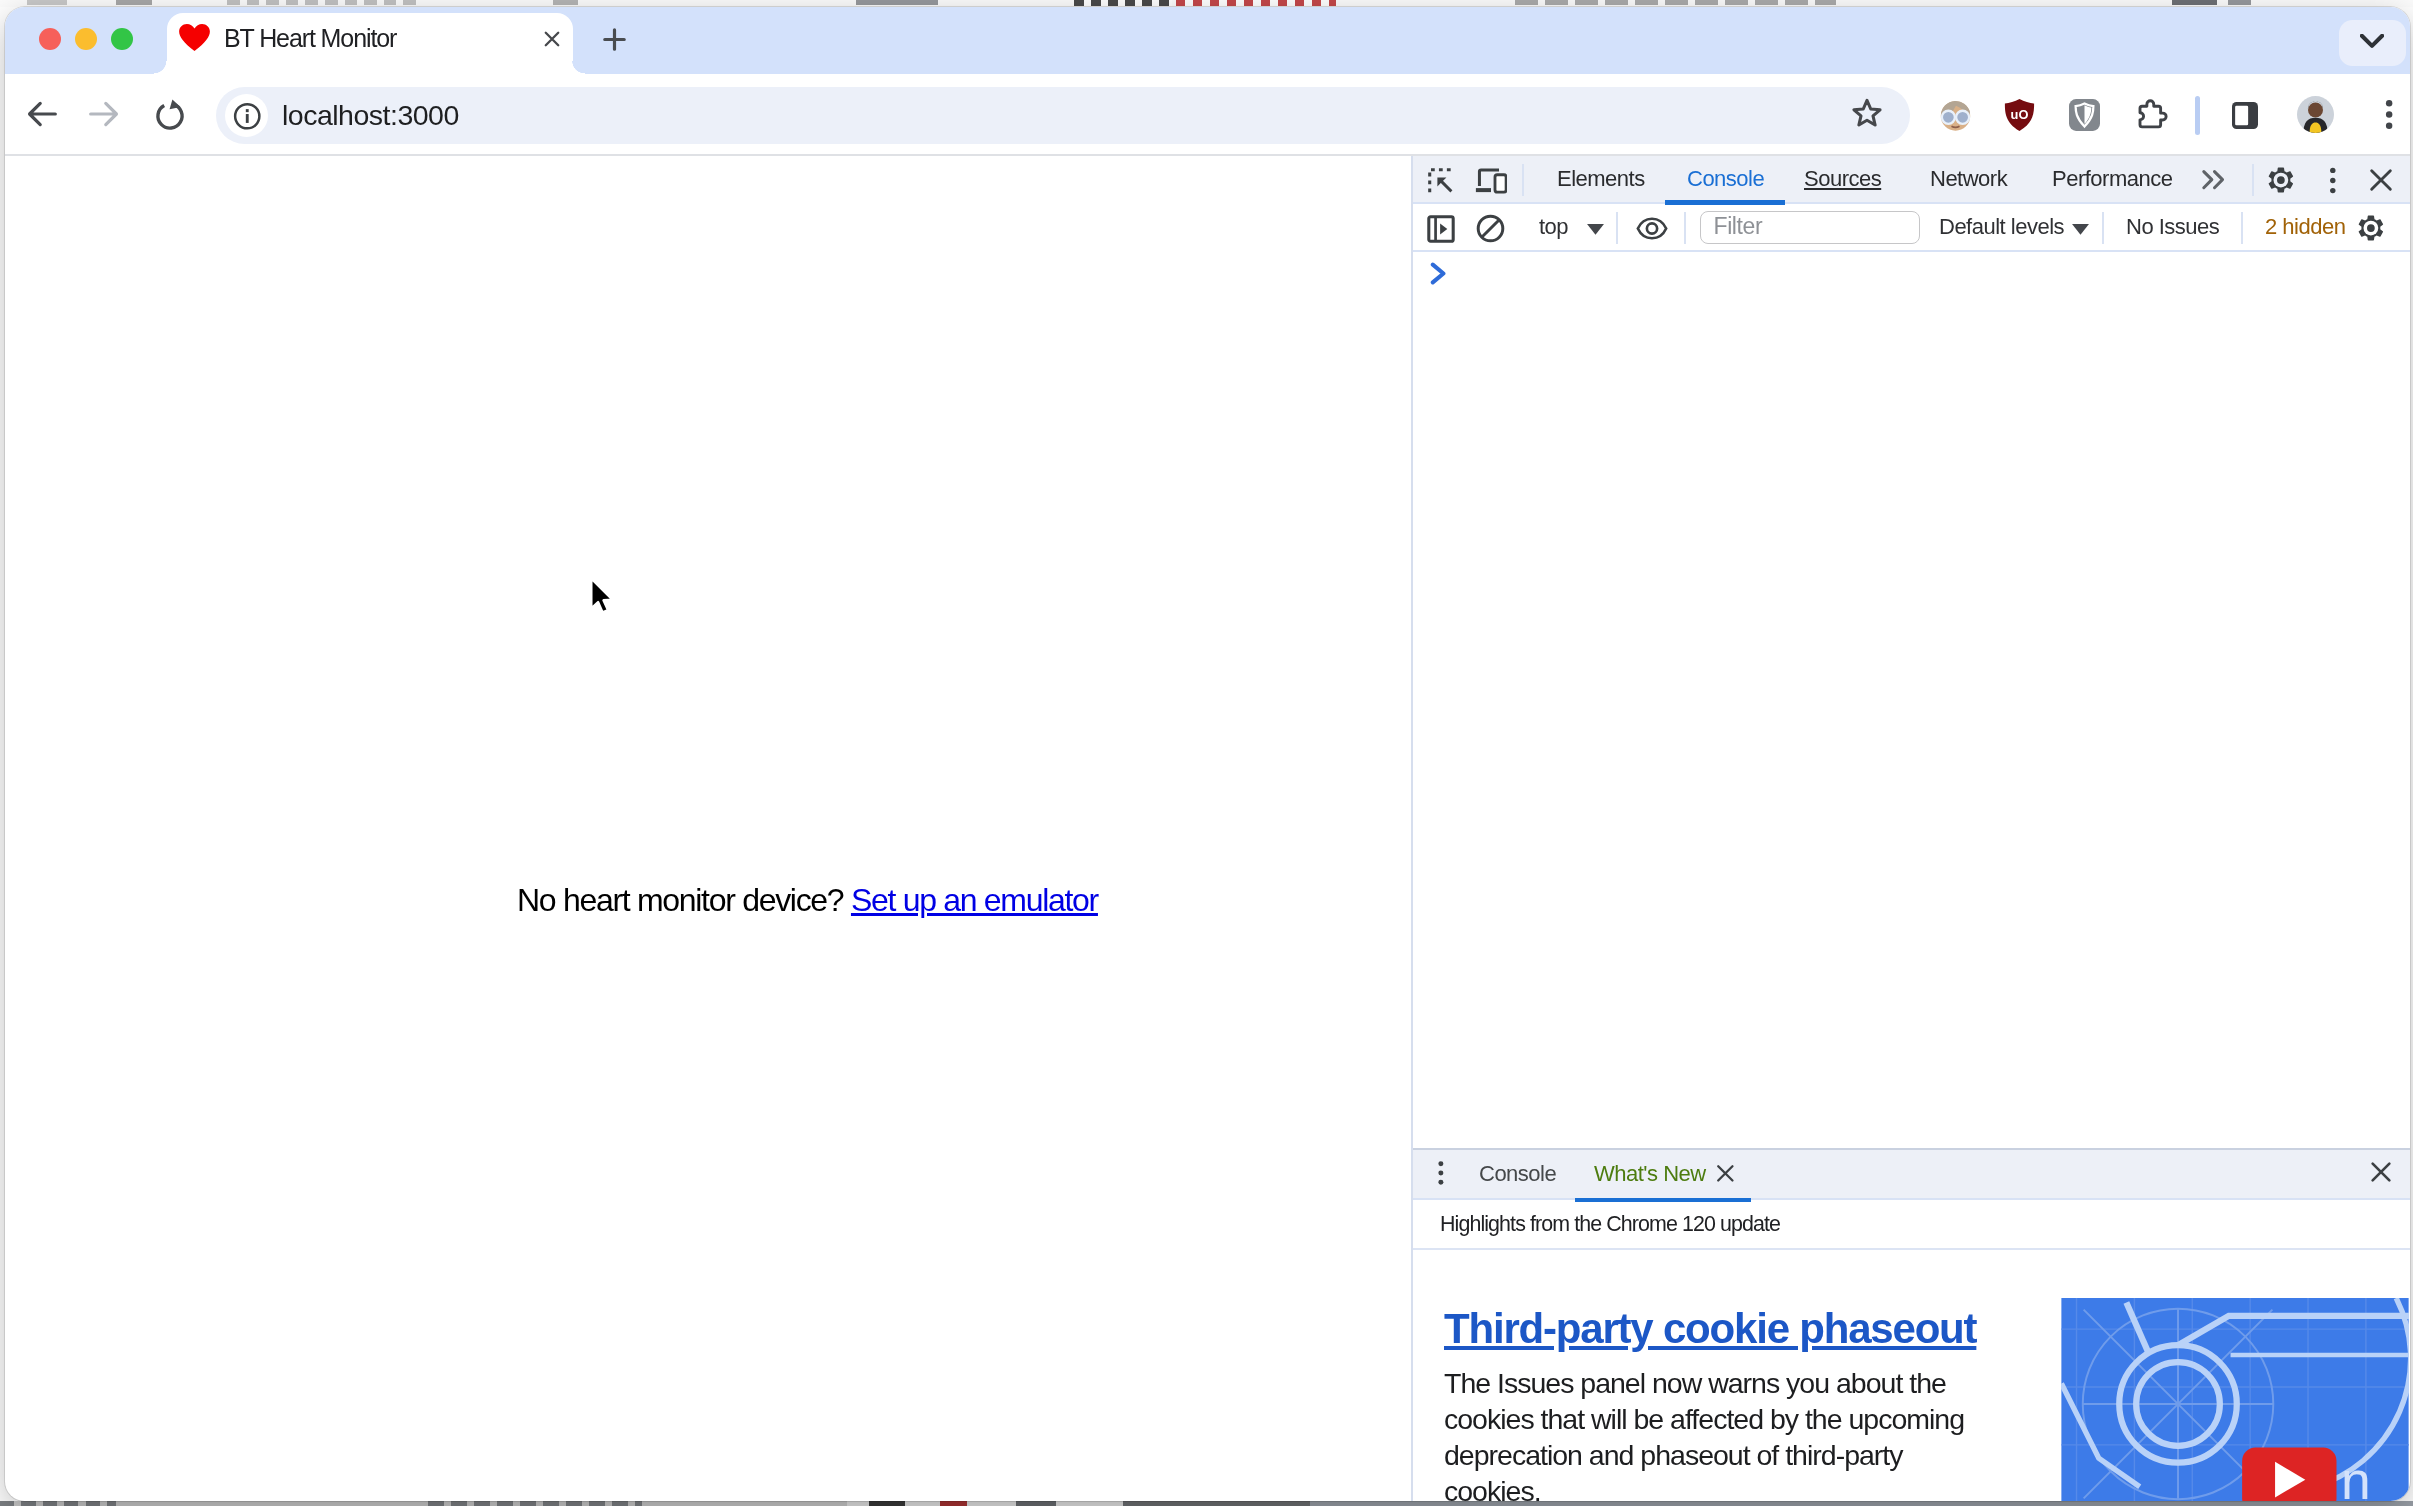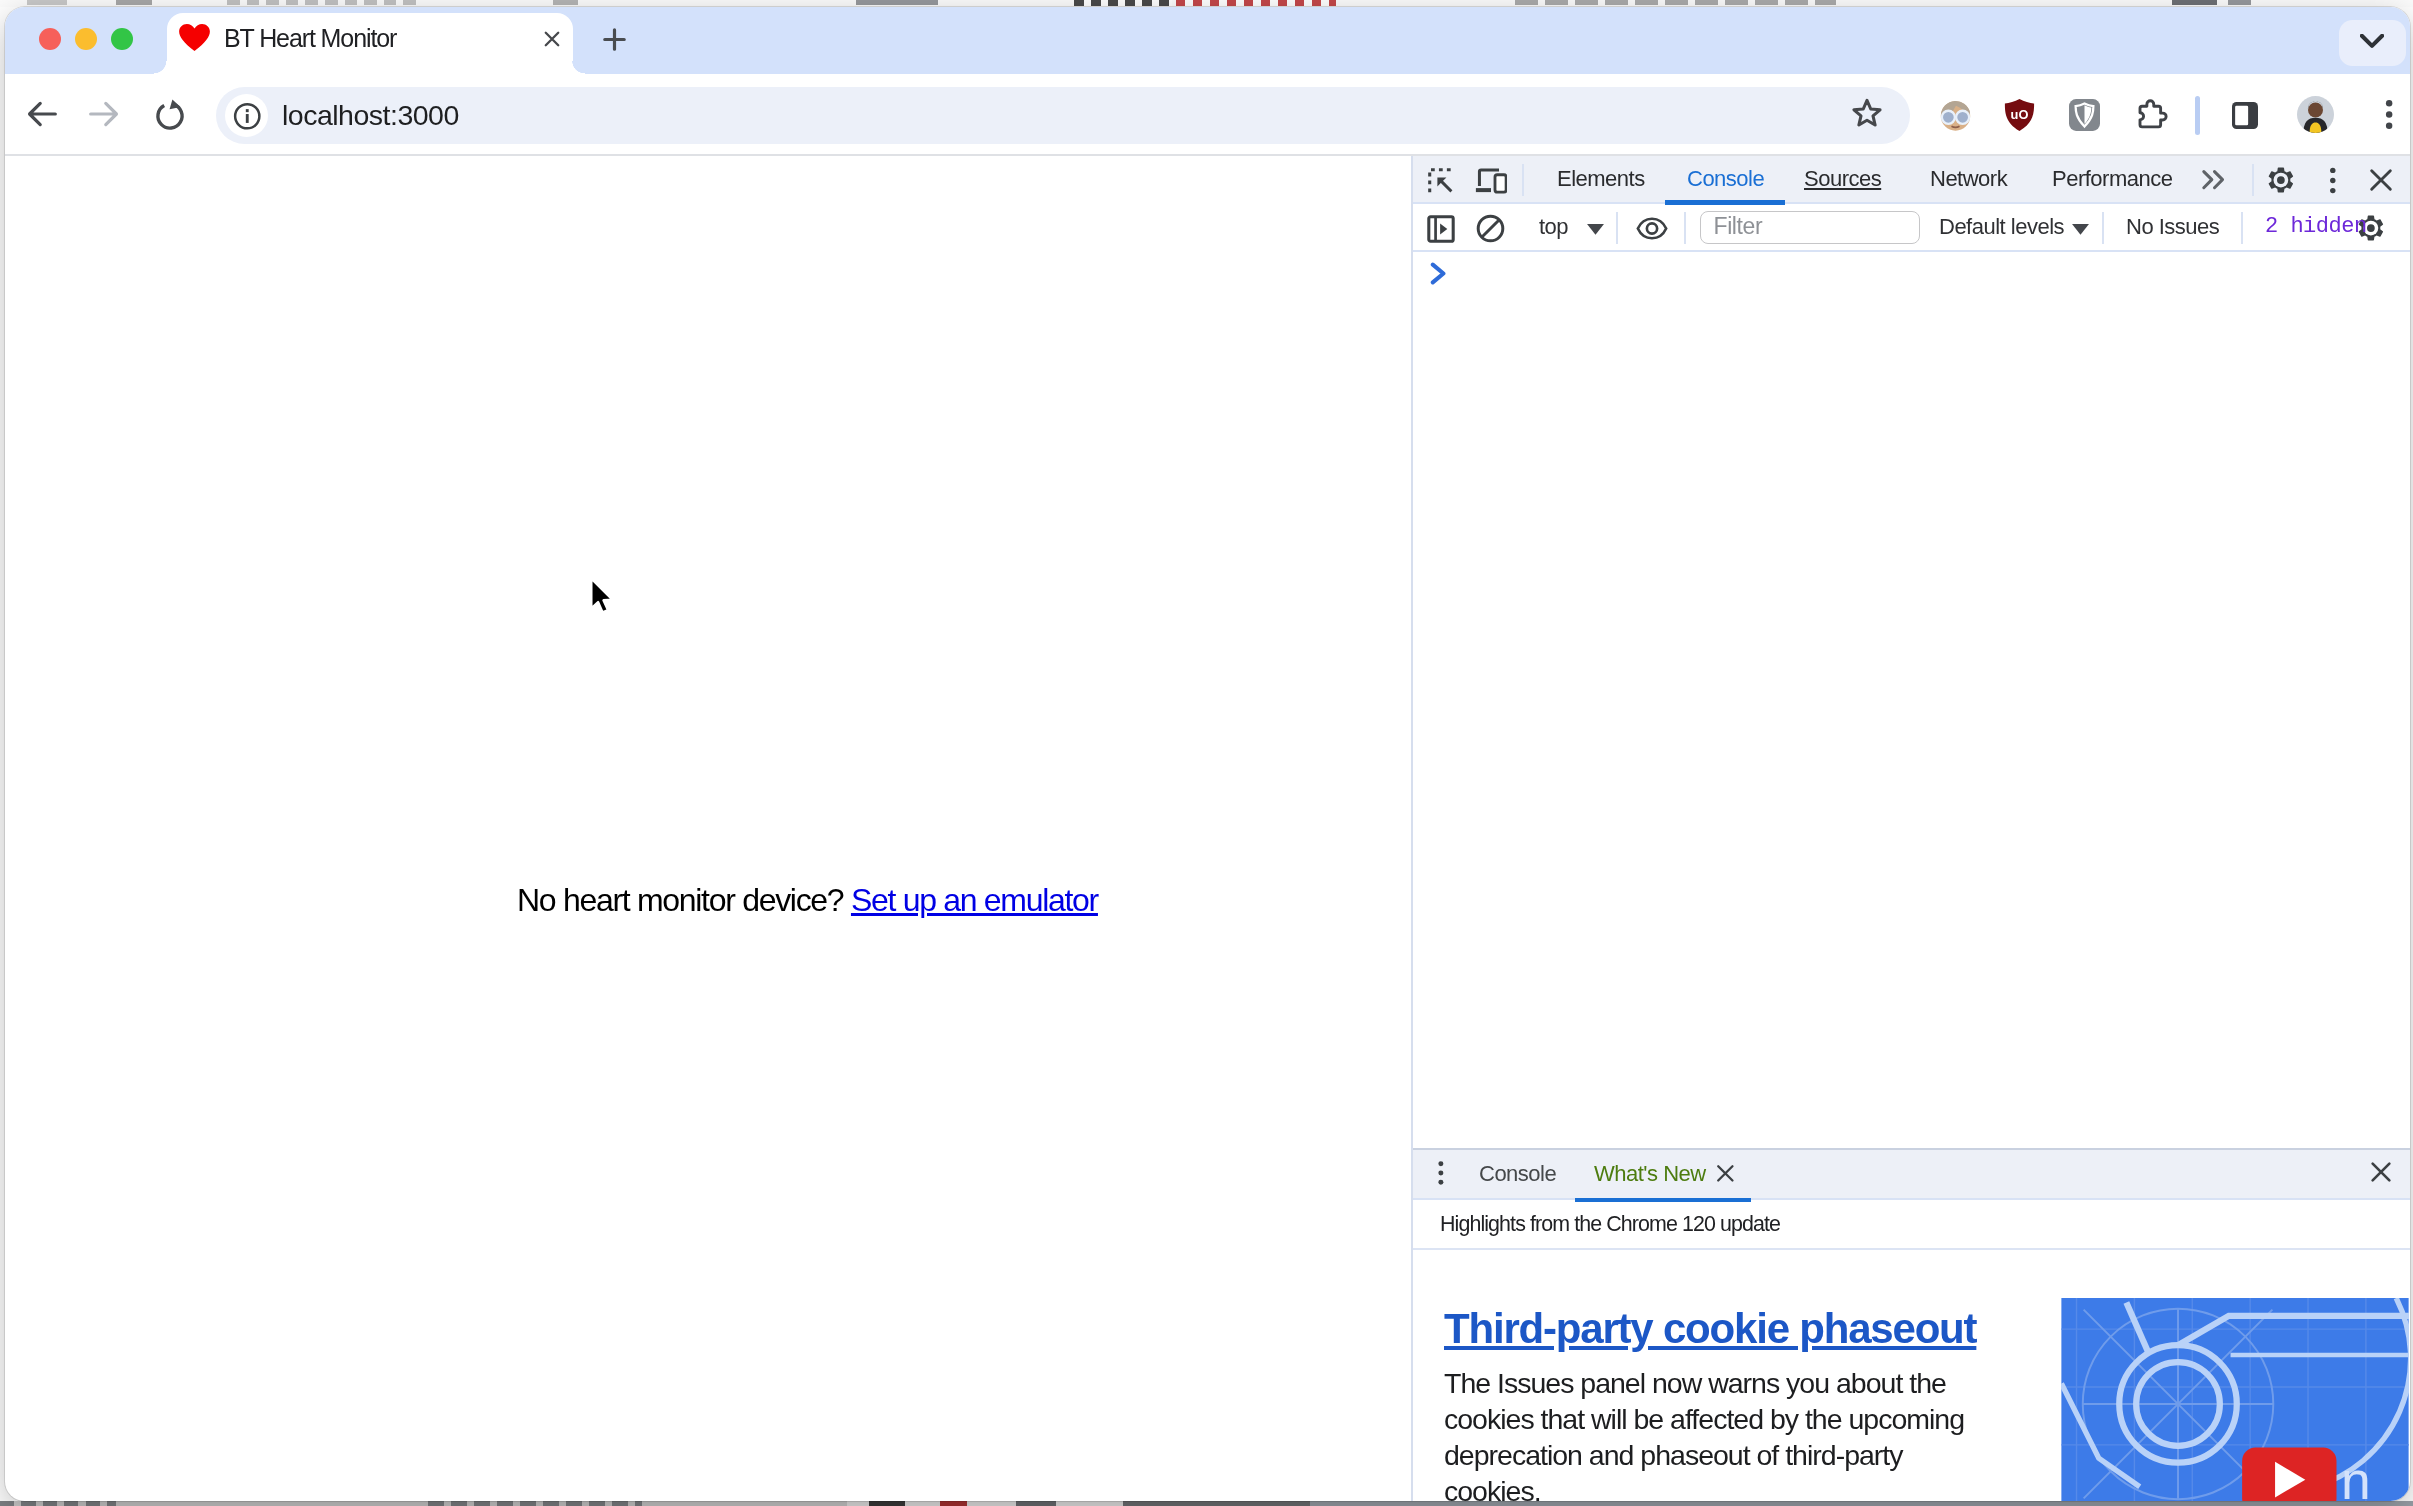--- a/index.html
+++ b/index.html
@@ -269,21 +269,21 @@
     <span class="d2label" style="left:1539px;">top</span>
     <div class="vdiv2" style="left:1616px;"></div>
     <div class="vdiv2" style="left:1684px;"></div>
     <div id="filter">
         <span>Filter</span>
       </div>
     <span class="d2label" style="left:1939px;">Default levels</span>
     <div class="vdiv2" style="left:2102px;"></div>
     <span class="d2label" style="left:2126px;">No Issues</span>
     <div class="vdiv2" style="left:2241px;"></div>
-    <span class="d2label" style="left:2265px;color:#6d28d9;font-family:Liberation Mono, monospace;">2 hidden</span>
+    <span class="d2label" style="left:2265px;color:#a16207;">2 hidden</span>
     <div id="dtb2div"></div>
 
     <div id="drw0"></div>
     <div id="drwbar"></div>
     <div id="drwbardiv"></div>
     <span class="drlabel" style="left:1479px;color:#45484a;">Console</span>
     <span class="drlabel" style="left:1594px;color:#4d7c0f;">What's New</span>
     <div id="wnu"></div>
 
     <svg class="abs" style="left:1436px;top:1160px;" width="9.8" height="26" viewBox="0 0 11 29">

